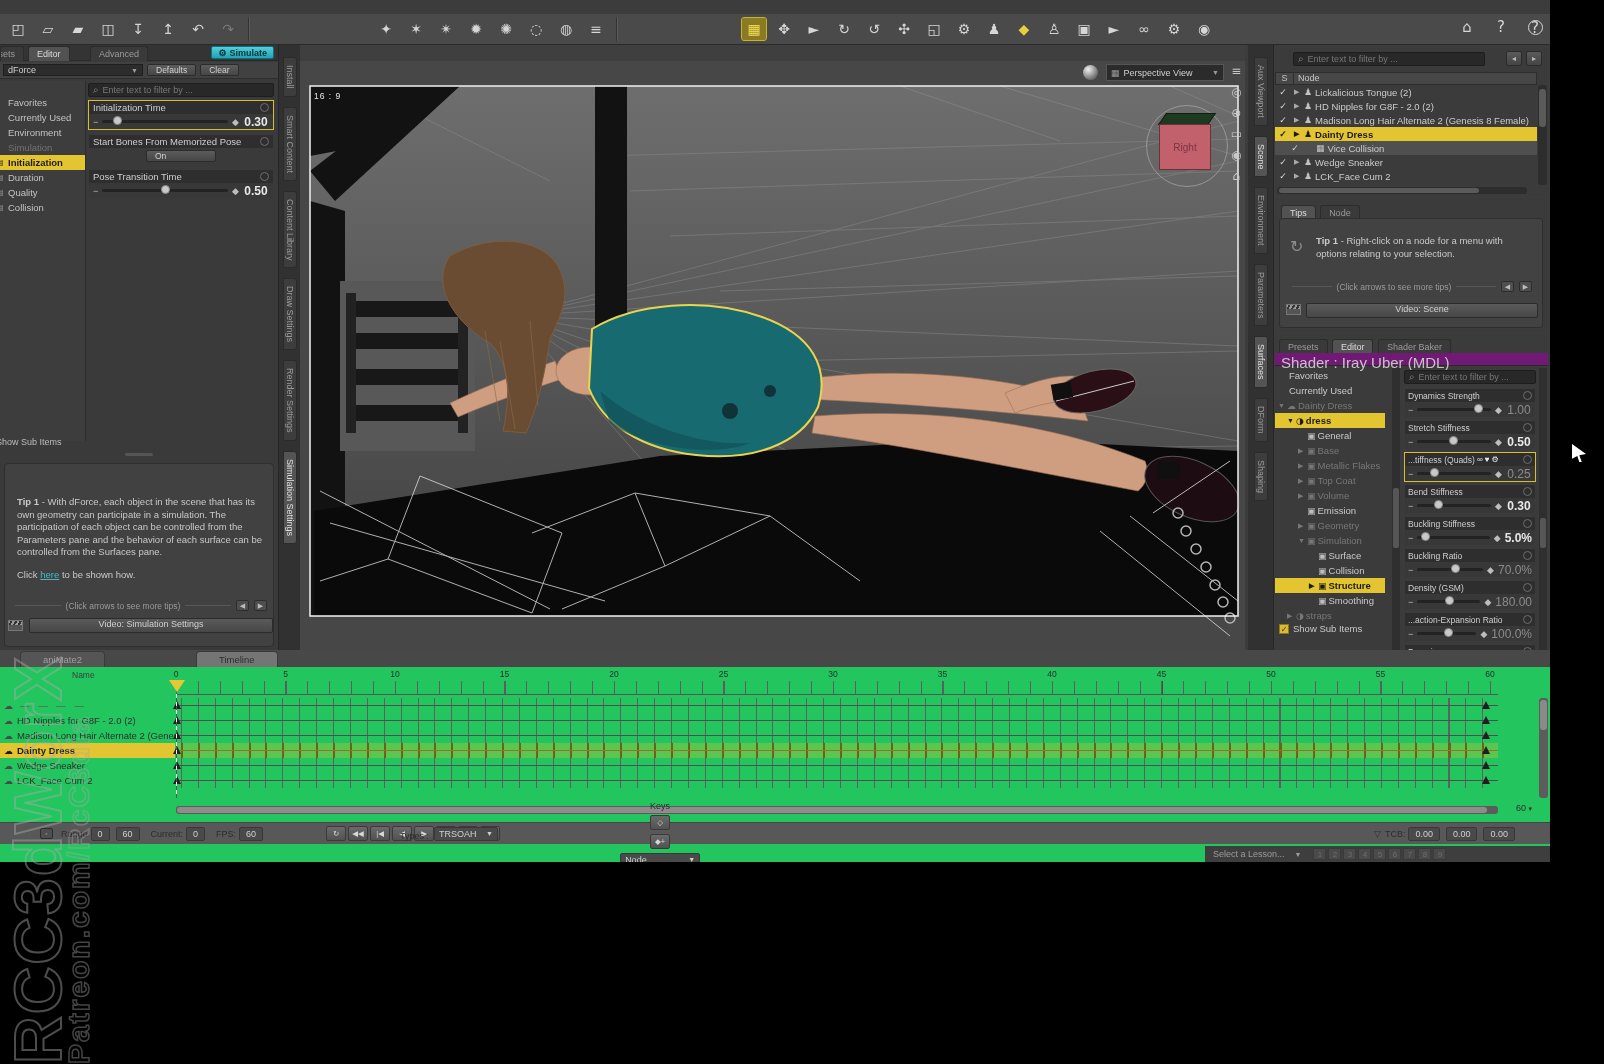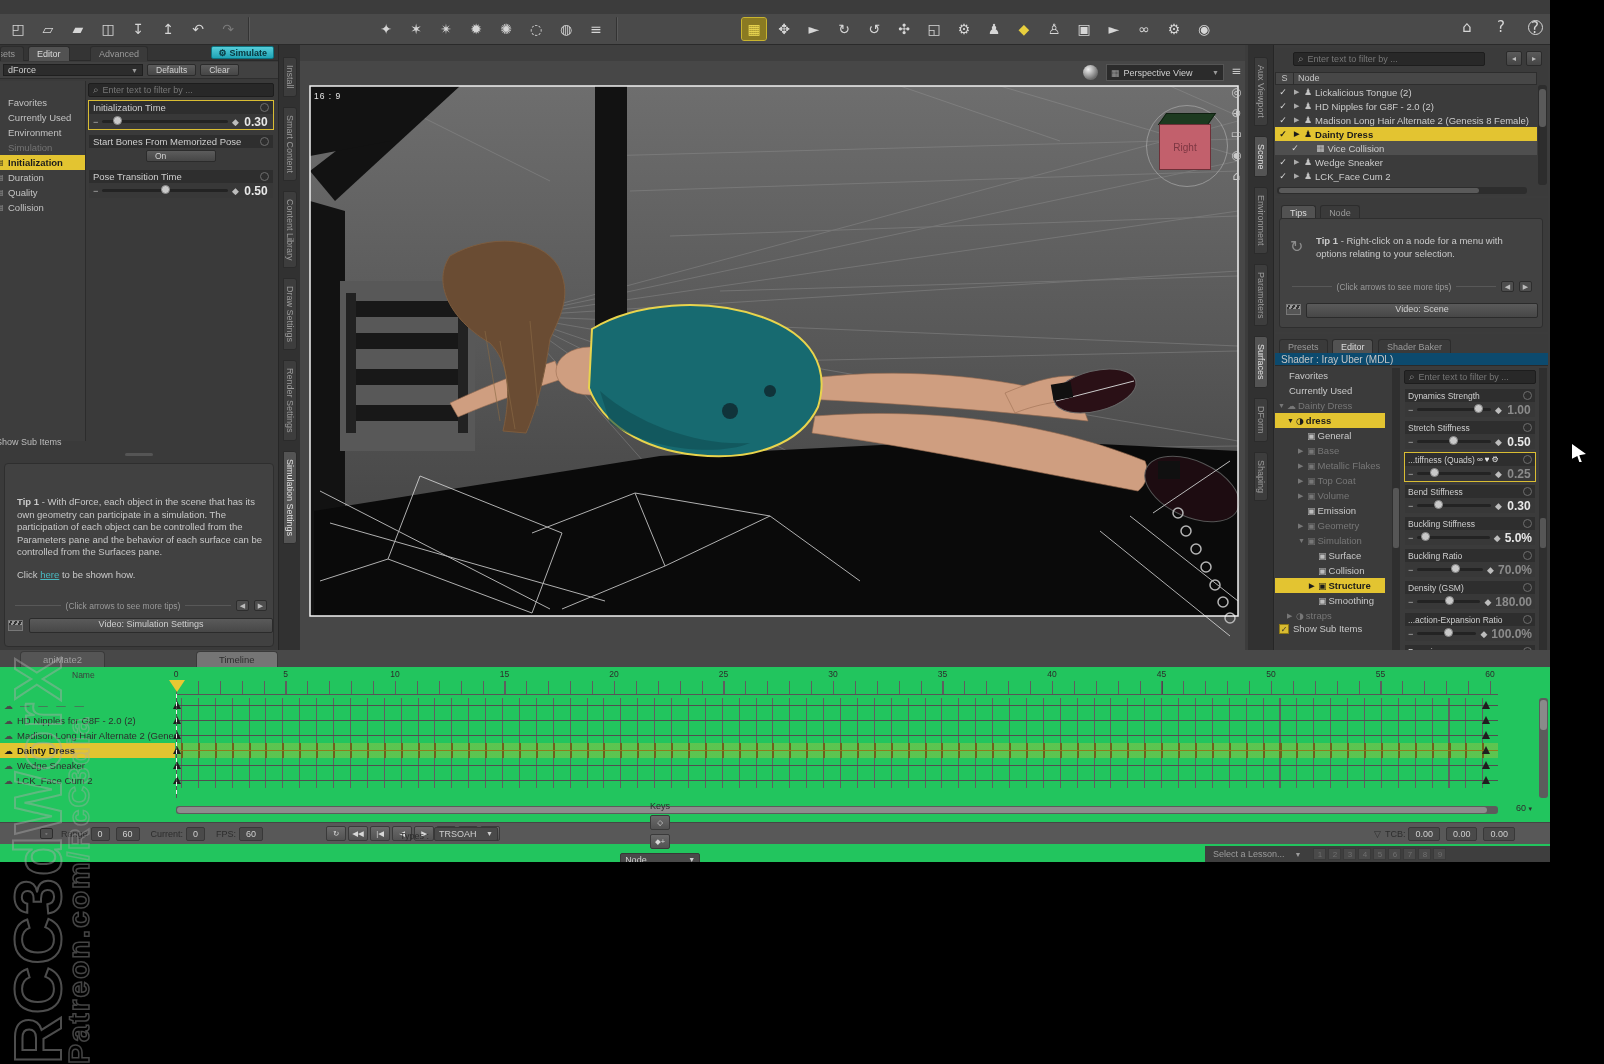--- a/index.html
+++ b/index.html
@@ -37,21 +37,21 @@
     display:flex; align-items:center; gap:4px; padding:0 4px; height:14px; }
   .mag { color:#8a8a8a; font-size:10px; font-family:"DejaVu Sans", sans-serif; }
   .hdrbar { background:#2e2e2e; color:#cfcfcf; font-size:9.5px; padding:1px 4px; display:flex; align-items:center; }
   .dial { margin-left:auto; width:9px; height:9px; border:1px solid #6d6d6d; border-radius:50%; }
   .sliderrow { display:flex; align-items:center; gap:4px; background:#383838; padding:1px 4px; height:15px; }
   .strack { flex:1; position:relative; height:3px; background:#232323; border-radius:2px; }
   .shandle { position:absolute; top:-4px; width:9px; height:9px; background:#c9c9c9; border:1px solid #888;
     border-radius:50%; margin-left:-4px; }
   .sminus,.splus { color:#bdbdbd; font-size:9px; }
   .sval { color:#e8e8e8; font-size:12px; font-weight:bold; min-width:26px; text-align:center; }
-  .dimval .sval { color:#8b8b8b; font-weight:bold; }
+  .dimval .sval { color:#8b8b8b; font-weight:normal; }
   .grip { width:28px; height:3px; background:#555; border-radius:2px; margin:0 auto; }
   .clapper { width:15px; height:11px; background:#555; border:1px solid #777; position:relative; display:inline-block; }
   .clapper:before { content:""; position:absolute; left:0; top:0; width:100%; height:4px;
     background:repeating-linear-gradient(-60deg,#999 0 2px,#333 2px 4px); }
   .vbtn { background:linear-gradient(#5a5a5a,#474747); border:1px solid #2b2b2b; border-radius:2px;
     color:#d0d0d0; font-size:9px; text-align:center; }
   .arrbtn { width:13px; height:11px; background:#4e4e4e; border:1px solid #2d2d2d; color:#bbb; font-size:7px;
     text-align:center; line-height:10px; border-radius:2px; }
   .moretips { display:flex; align-items:center; gap:5px; color:#9a9a9a; font-size:8.5px; }
   .moretips .dash { flex:1; border-top:1px solid #585858; }
@@ -155,22 +155,22 @@
     border:1px solid #2e2e2e; border-radius:3px; }
   #tips-refresh { position:absolute; left:10px; top:18px; color:#8d8d8d; font-size:16px; font-family:"DejaVu Sans", sans-serif; }
   #tips-text { position:absolute; left:36px; top:16px; width:218px; color:#cacaca; font-size:9.5px; line-height:12.5px; }
   #tips-moretips { position:absolute; left:12px; top:62px; width:240px; }
   #tips-video { position:absolute; left:26px; top:84px; width:232px; height:15px; }
   #tips-clapper { position:absolute; left:6px; top:85px; }
 
   
   #surf-panel { left:1275px; top:334px; width:273px; height:316px; background:#3b3b3b; overflow:hidden; }
   #surf-tabs { position:absolute; left:4px; top:2px; }
-  #surf-shader { position:absolute; left:0; top:19px; width:273px; height:13px; background:#0c4a6e;
-    color:#c5c5c5; font-size:10px; padding:1px 6px; border-bottom:1px solid #2a2a2a; }
+  #surf-shader { position:absolute; left:0; top:19px; width:273px; height:13px; background:#701a75;
+    color:#c5c5c5; font-size:15px; padding:1px 6px; border-bottom:1px solid #2a2a2a; }
   #surf-tree { position:absolute; left:0; top:34px; width:116px; height:282px; overflow:hidden; }
   .strow { height:15px; display:flex; align-items:center; gap:2px; font-size:9.5px; color:#c9c9c9; white-space:nowrap;
     padding-left:calc(3px + var(--ind,0px)); }
   .strow .starrow { width:7px; font-size:7px; color:#aaa; }
   .strow .sticon { font-size:9px; color:#bdbdbd; font-family:"DejaVu Sans", sans-serif; }
   .strow.dim { color:#777; } .strow.dim .sticon,.strow.dim .starrow { color:#777; }
   .strow.sel { background:#e3c431; color:#1b1b1b; font-weight:bold; width:110px; }
   .strow.sel .starrow,.strow.sel .sticon { color:#1b1b1b; }
   .strow.ind1 { --ind:9px; } .strow.ind2 { --ind:20px; } .strow.ind3 { --ind:31px; }
   #surf-showsub { position:absolute; left:4px; top:289px; display:flex; gap:4px; align-items:center;

